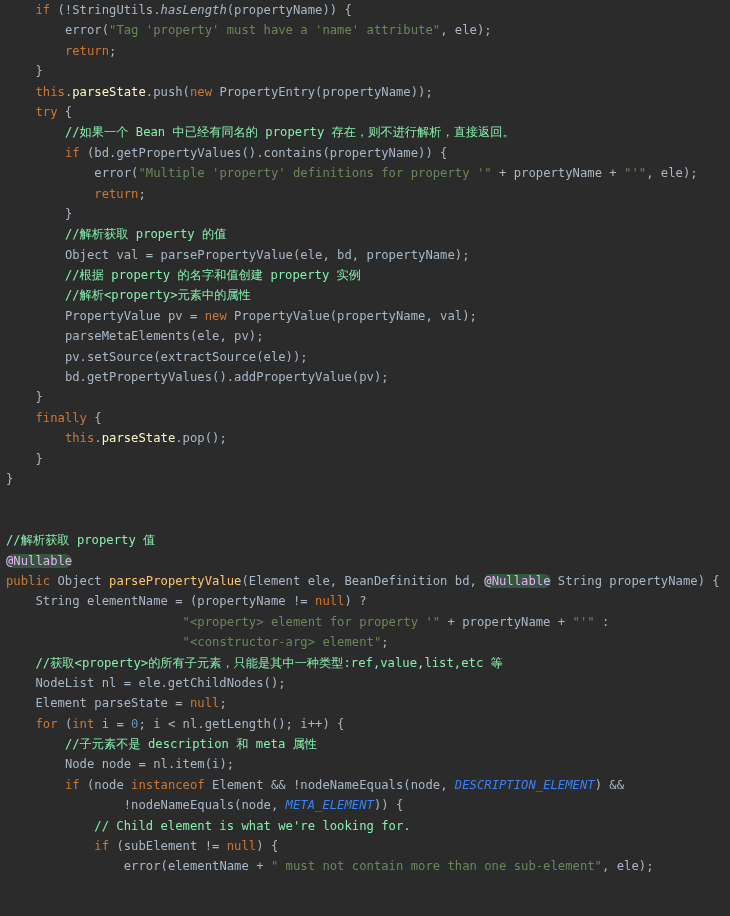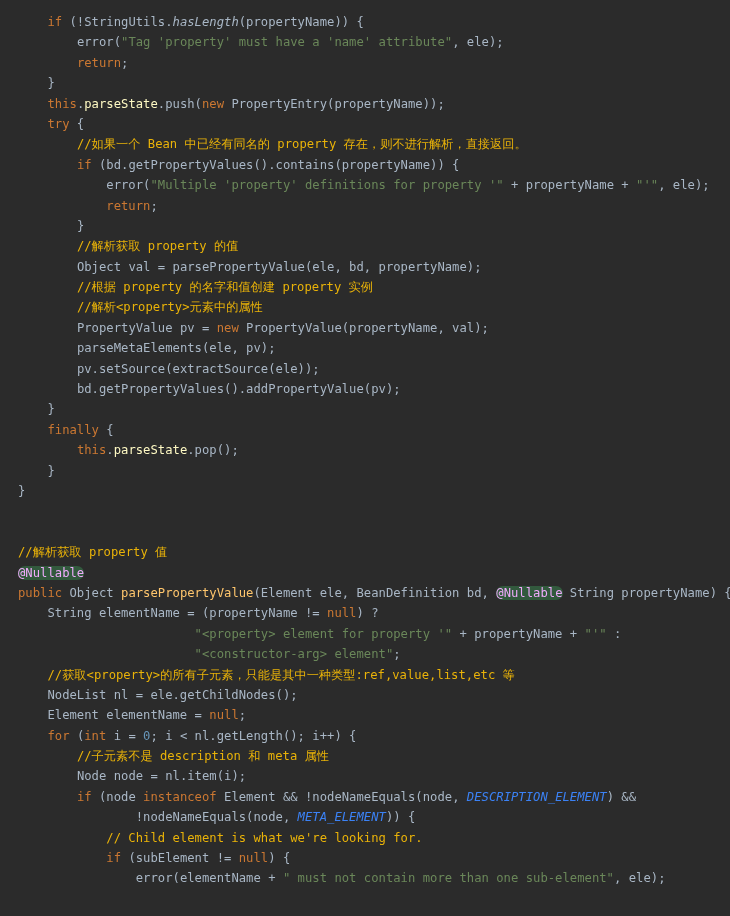--- a/index.html
+++ b/index.html
@@ -10,36 +10,36 @@
   body {
     width: 730px;
     height: 916px;
     overflow: hidden;
     font-family: "DejaVu Sans Mono", "Liberation Mono", monospace;
   }
   #editor {
     width: 730px;
     height: 672px;
     background: #2b2b2b;
-    padding: 12px;
+    padding: 0;
     box-sizing: border-box;
     position: relative;
   }
   .line {
     height: 20.4px;
     line-height: 20.4px;
     font-size: 12.2px;
     white-space: pre;
     color: #a9b7c6;
     letter-spacing: 0.02px;
     padding-left: 6px;
   }
   .kw   { color: #cc7832; }
   .str  { color: #6a8759; }
-  .cmt  { color: #eab308; }
+  .cmt  { color: #86efac; }
   .fld  { color: #fef9c3; }
   .num  { color: #6897bb; }
   .mdecl{ color: #ffc66d; }
   .annoHl { color: #f0abfc; background: #32593d; border-radius: 7px; }
   .const{ color: #3b82f6; font-style: italic; margin-top: 19px; }
   .ital { font-style: italic; }
   .plain{ color: #a9b7c6; }
 </style>
 </head>
 <body>
@@ -72,21 +72,21 @@
     <div class="line">&nbsp;</div>
     <div class="line">&nbsp;</div>
     <div class="line"><span class="cmt">//解析获取 property 值</span></div>
     <div class="line"><span class="annoHl">@Nullable</span></div>
     <div class="line"><span class="kw">public</span><span class="plain"> Object </span><span class="mdecl">parsePropertyValue</span><span class="plain">(Element ele, BeanDefinition bd, </span><span class="annoHl">@Nullable</span><span class="plain"> String propertyName) {</span></div>
     <div class="line"><span class="plain">    </span><span class="plain">String elementName = (propertyName != </span><span class="kw">null</span><span class="plain">) ?</span></div>
     <div class="line"><span class="plain">                    </span><span class="plain">    </span><span class="str">"&lt;property&gt; element for property '"</span><span class="plain"> + propertyName + </span><span class="str">"'"</span><span class="plain"> :</span></div>
     <div class="line"><span class="plain">                    </span><span class="plain">    </span><span class="str">"&lt;constructor-arg&gt; element"</span><span class="plain">;</span></div>
     <div class="line"><span class="plain">    </span><span class="cmt">//获取&lt;property&gt;的所有子元素，只能是其中一种类型:ref,value,list,etc 等</span></div>
     <div class="line"><span class="plain">    </span><span class="plain">NodeList nl = ele.getChildNodes();</span></div>
-    <div class="line"><span class="plain">    </span><span class="plain">Element elementName = </span><span class="kw">null</span><span class="plain">;</span></div>
+    <div class="line"><span class="plain">    </span><span class="plain">Element parseState = </span><span class="kw">null</span><span class="plain">;</span></div>
     <div class="line"><span class="plain">    </span><span class="kw">for </span><span class="plain">(</span><span class="kw">int</span><span class="plain"> i = </span><span class="num">0</span><span class="plain">; i &lt; nl.getLength(); i++) {</span></div>
     <div class="line"><span class="plain">        </span><span class="cmt">//子元素不是 description 和 meta 属性</span></div>
     <div class="line"><span class="plain">        </span><span class="plain">Node node = nl.item(i);</span></div>
     <div class="line"><span class="plain">        </span><span class="kw">if </span><span class="plain">(node </span><span class="kw">instanceof</span><span class="plain"> Element &amp;&amp; !nodeNameEquals(node, </span><span class="const">DESCRIPTION_ELEMENT</span><span class="plain">) &amp;&amp;</span></div>
     <div class="line"><span class="plain">                </span><span class="plain">!nodeNameEquals(node, </span><span class="const">META_ELEMENT</span><span class="plain">)) {</span></div>
     <div class="line"><span class="plain">            </span><span class="cmt">// Child element is what we're looking for.</span></div>
     <div class="line"><span class="plain">            </span><span class="kw">if </span><span class="plain">(subElement != </span><span class="kw">null</span><span class="plain">) {</span></div>
     <div class="line"><span class="plain">                </span><span class="plain">error(elementName + </span><span class="str">" must not contain more than one sub-element"</span><span class="plain">, ele);</span></div>
   </div>
 

